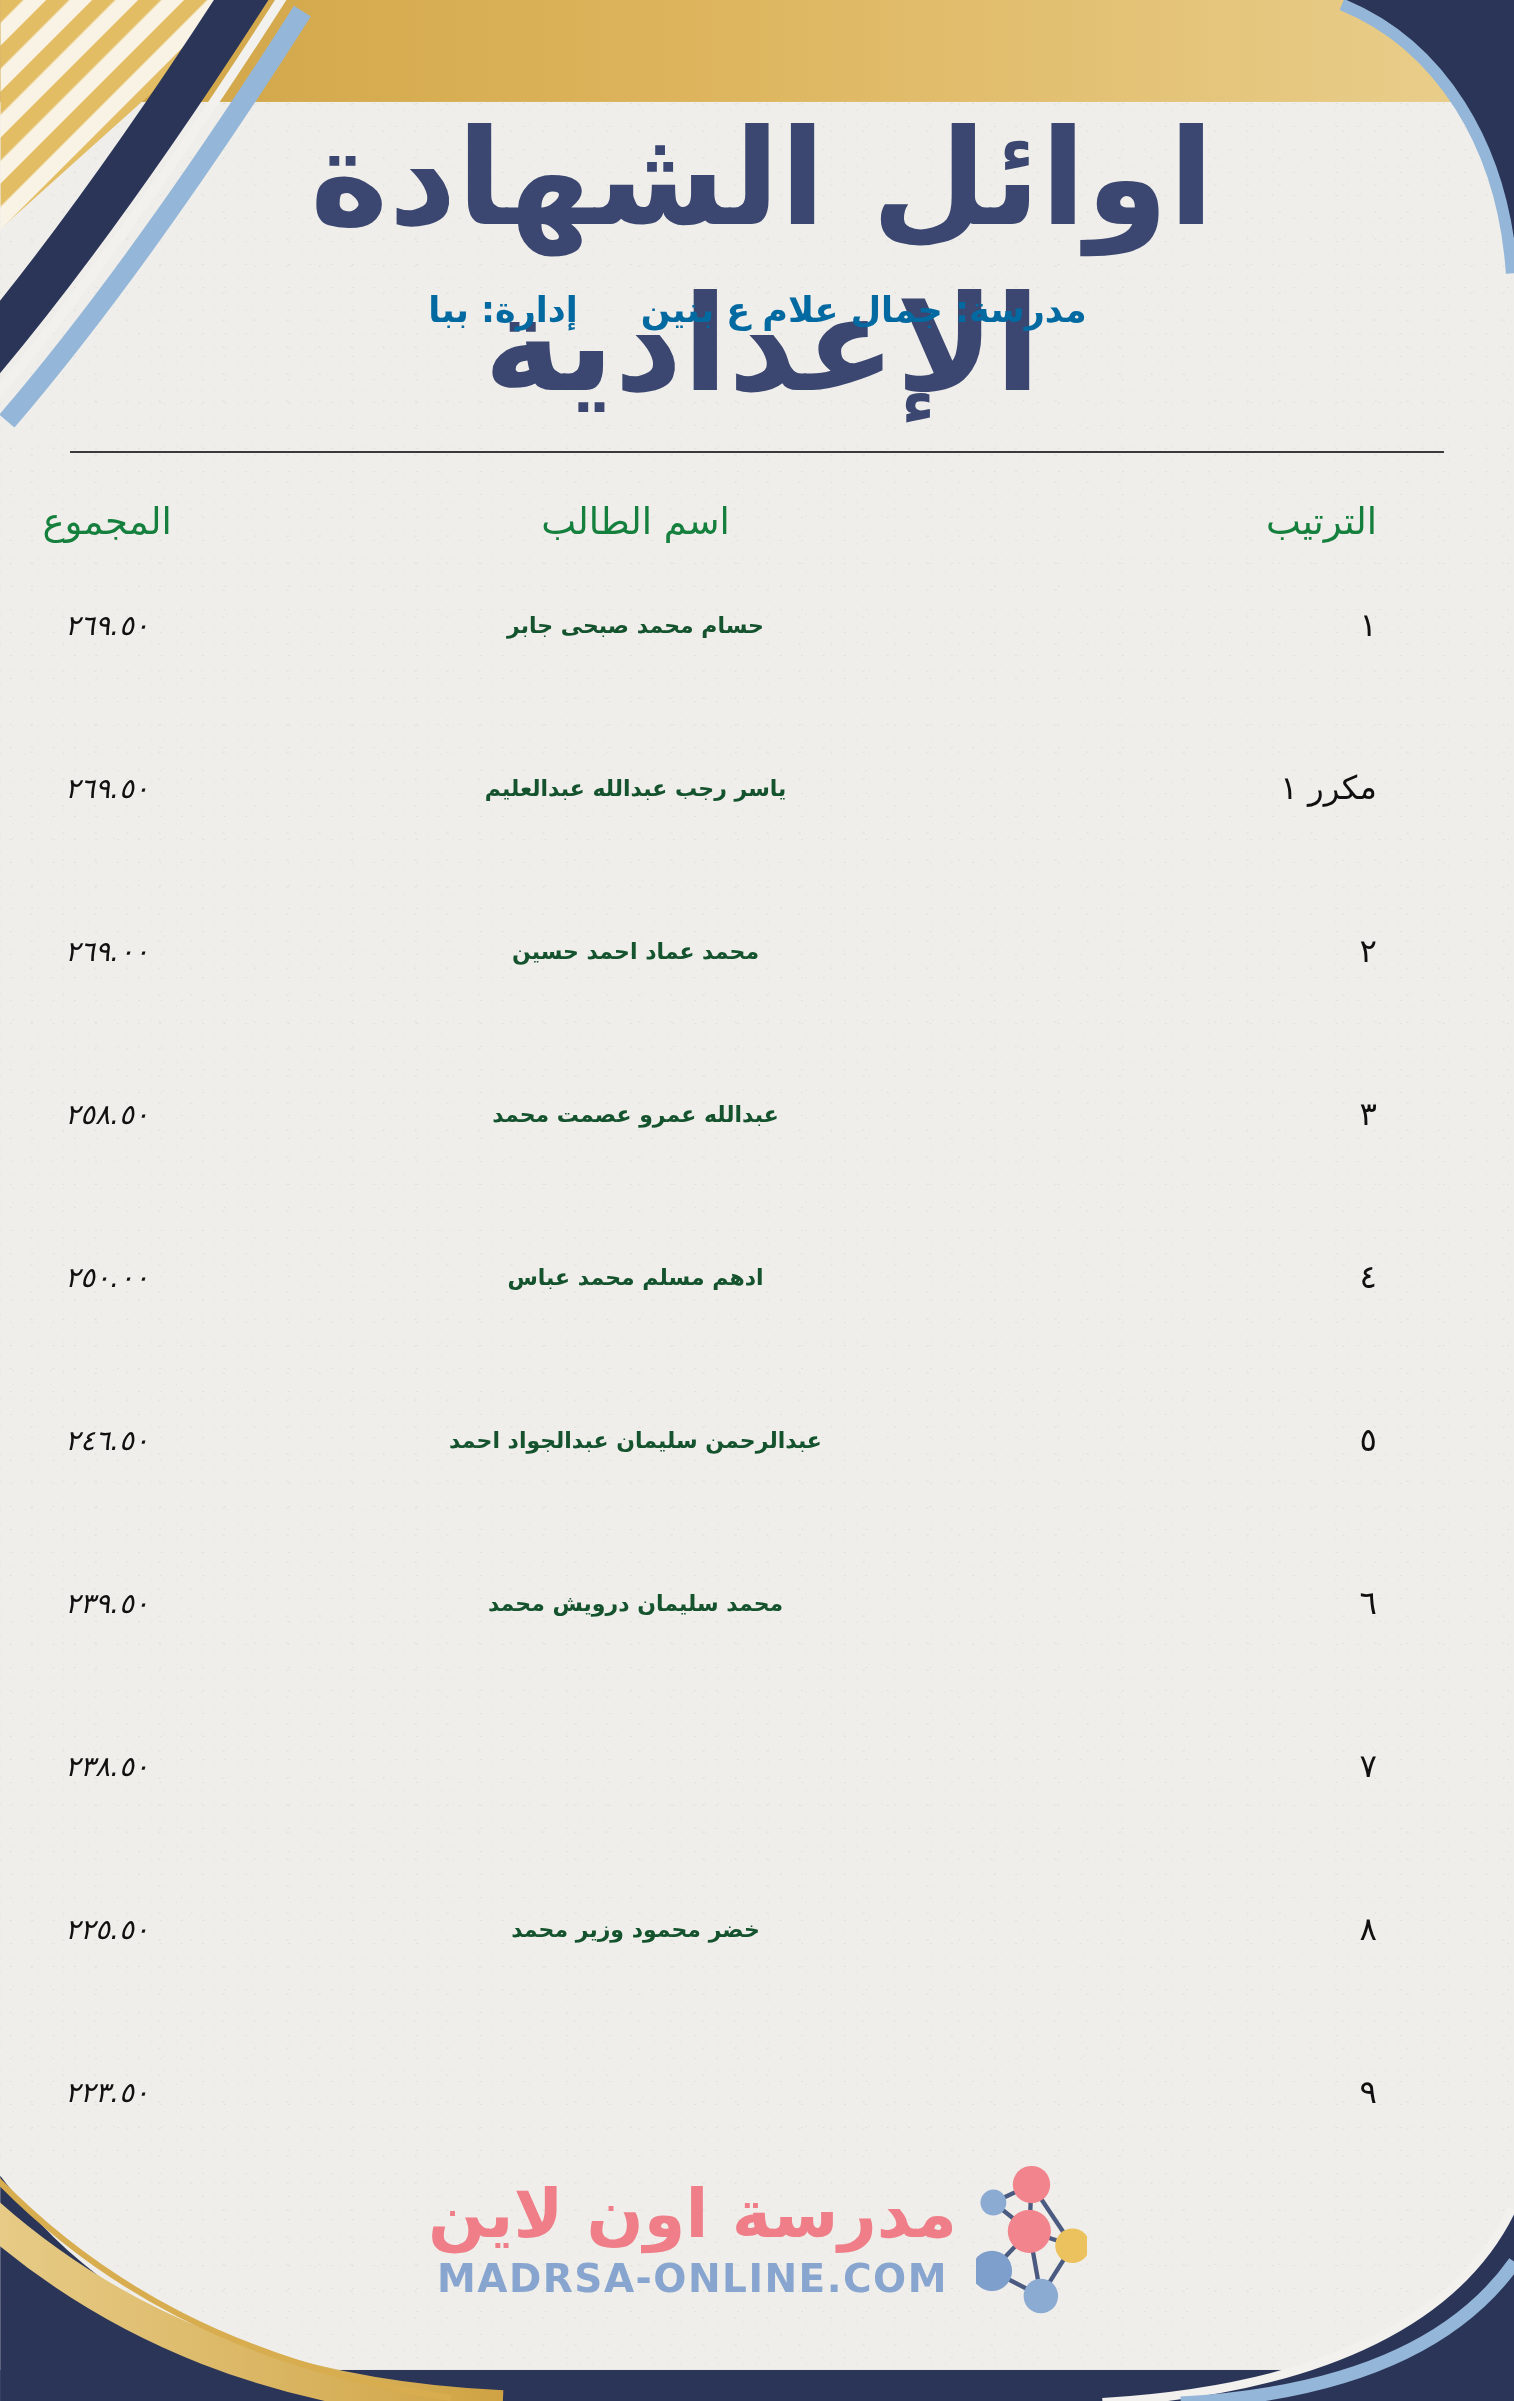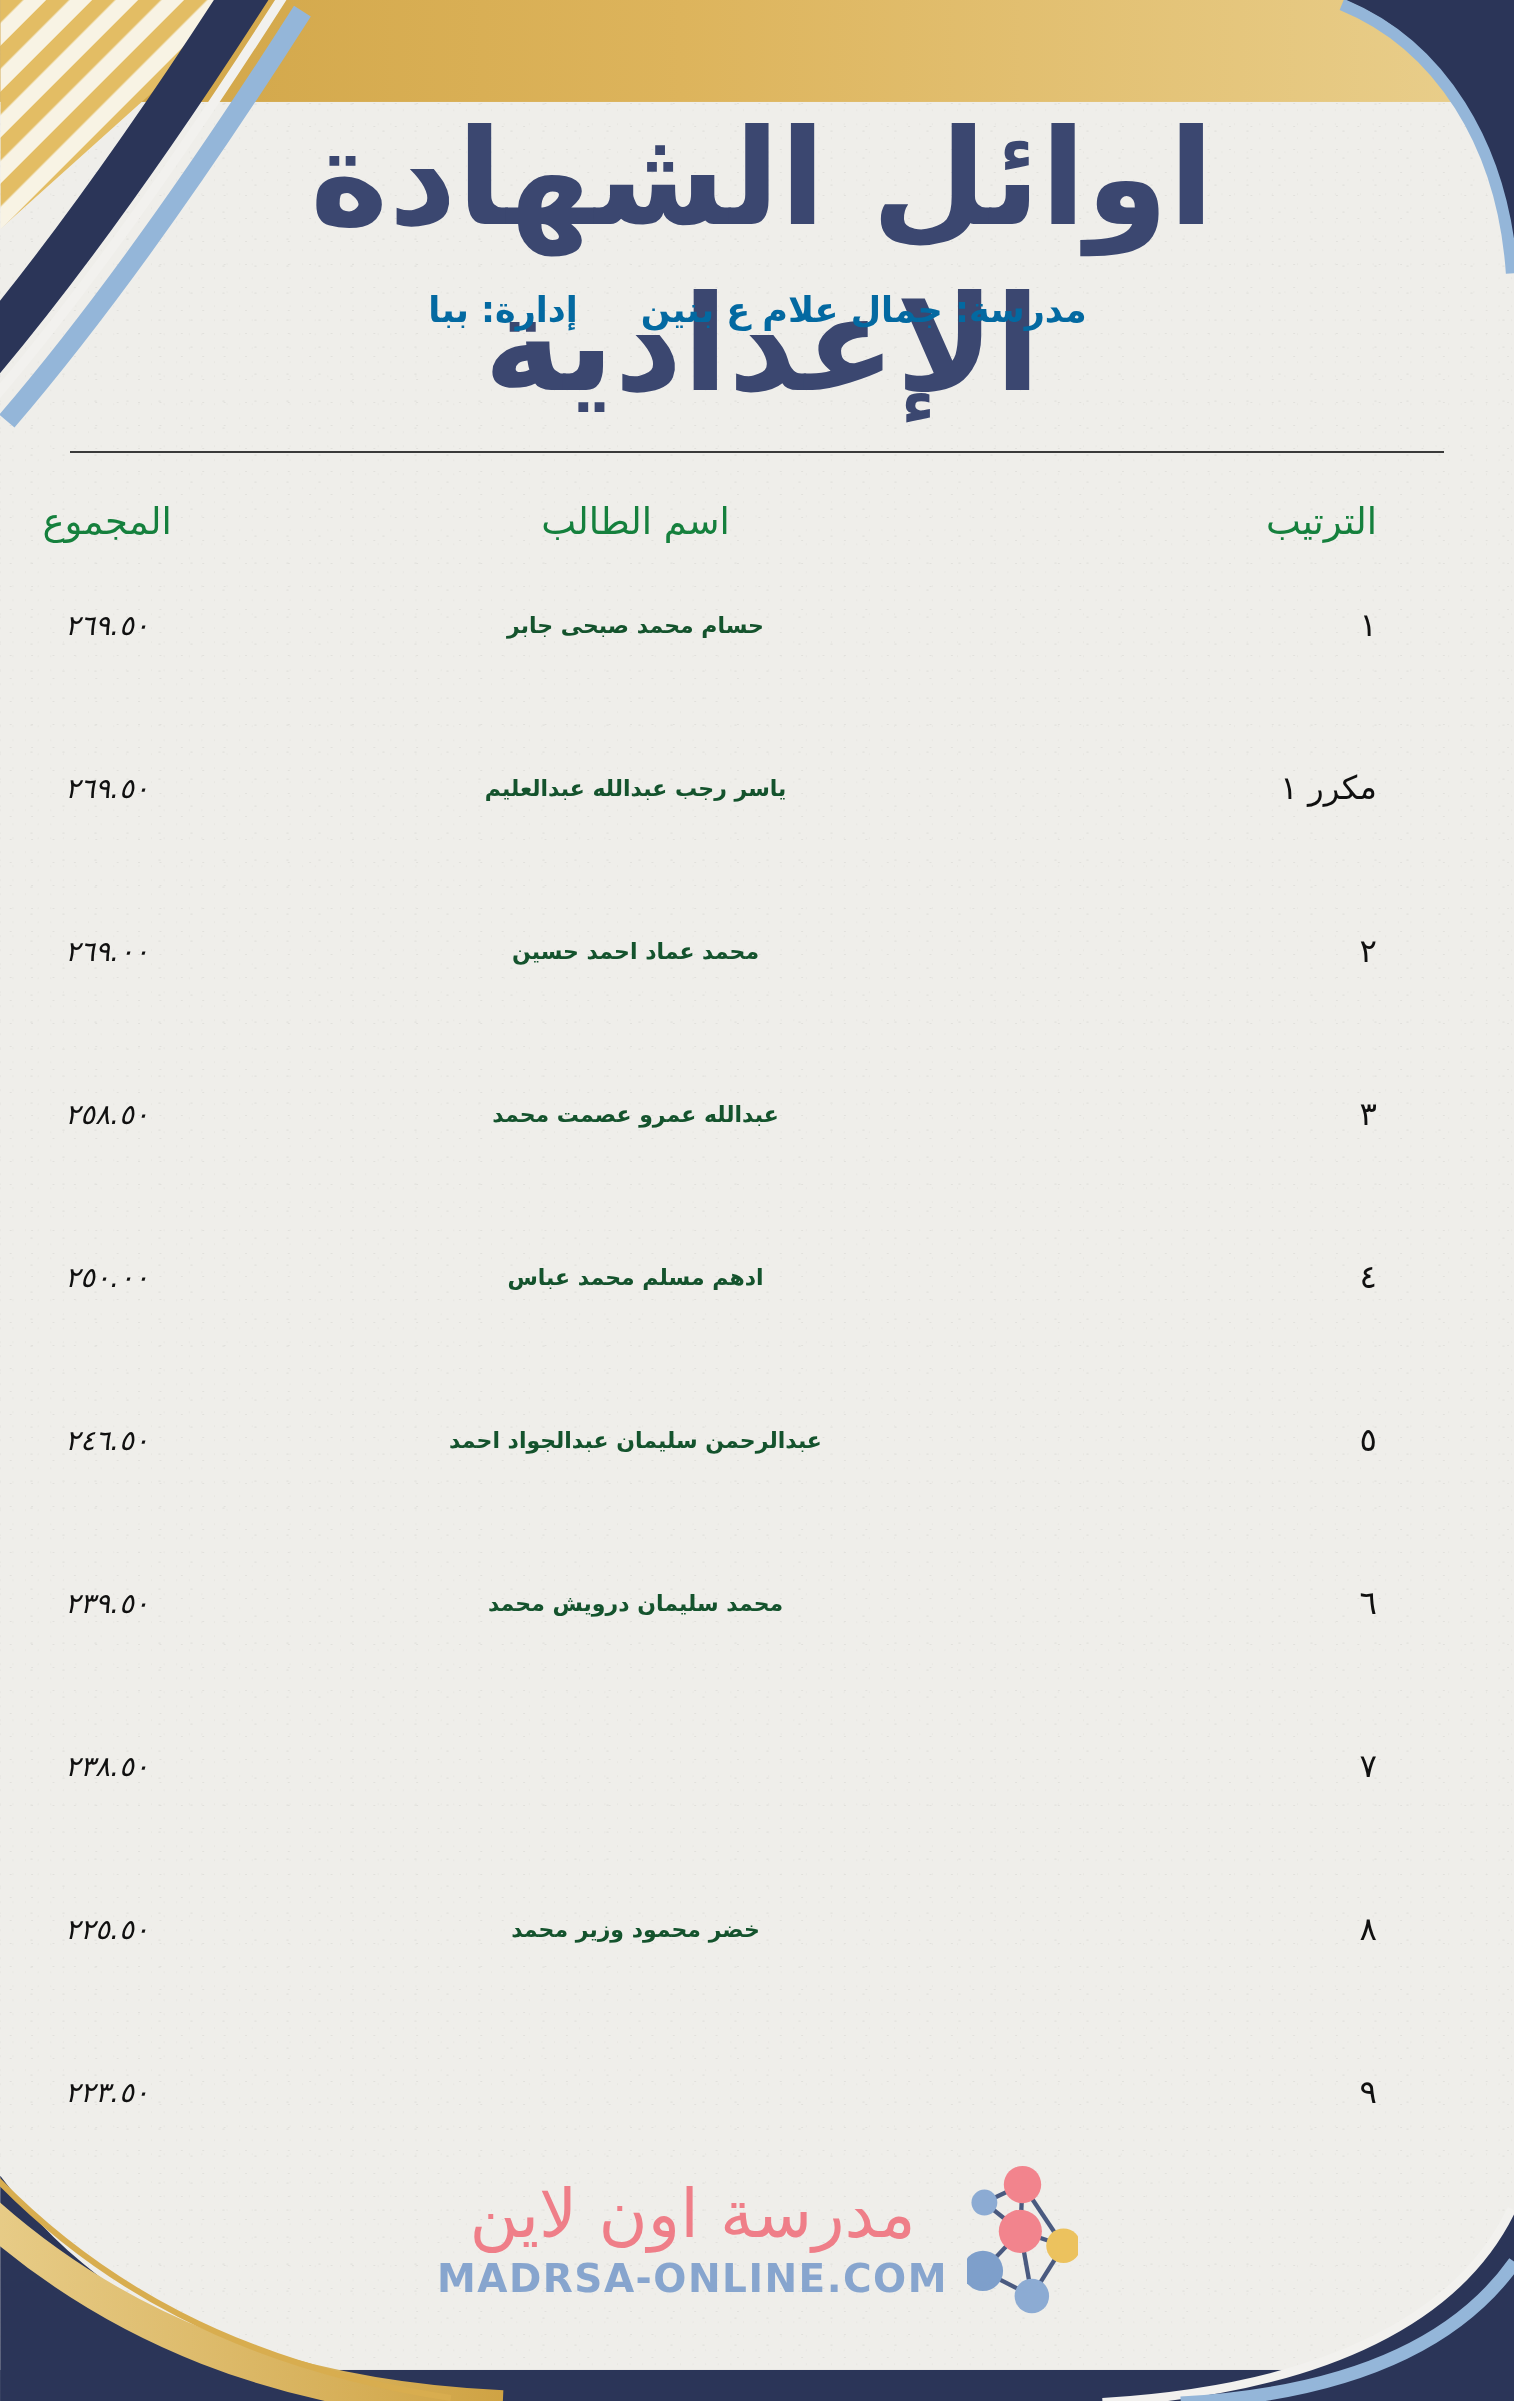--- a/index.html
+++ b/index.html
@@ -53,21 +53,21 @@
   .row .cell-rank {top:50%; transform:translateY(-50%); font-size:32.5px; color:#101010;}
   .row .cell-name {top:50%; transform:translateY(-50%); font-size:22px; font-weight:bold; color:#14532d;}
   .row .cell-total{top:50%; transform:translateY(-50%); font-size:28px; color:#101010;font-style:italic;}
 
   .footer{
     position:absolute; top:2163px; left:0; right:0;
     display:flex; justify-content:center; align-items:center; gap:19px;
     direction:ltr;
   }
   .brand-text{text-align:center;}
-  .brand-ar{font-size:67px; font-weight:normal; color:#ef7e88; direction:rtl; line-height:1.05;}
+  .brand-ar{font-size:67px; font-weight:bold; color:#ef7e88; direction:rtl; line-height:1.05;}
   .brand-domain{font-size:39px; font-weight:bold; color:#87a5ce; letter-spacing:1.5px; margin-top:5.9px;}
 </style>
 </head>
 <body>
 
 <div class="page">
 
   <svg class="frame" width="1515" height="2401" viewBox="0 0 2050 3250">
     <defs>
       <linearGradient id="goldBand" x1="0" y1="0" x2="1" y2="0">

